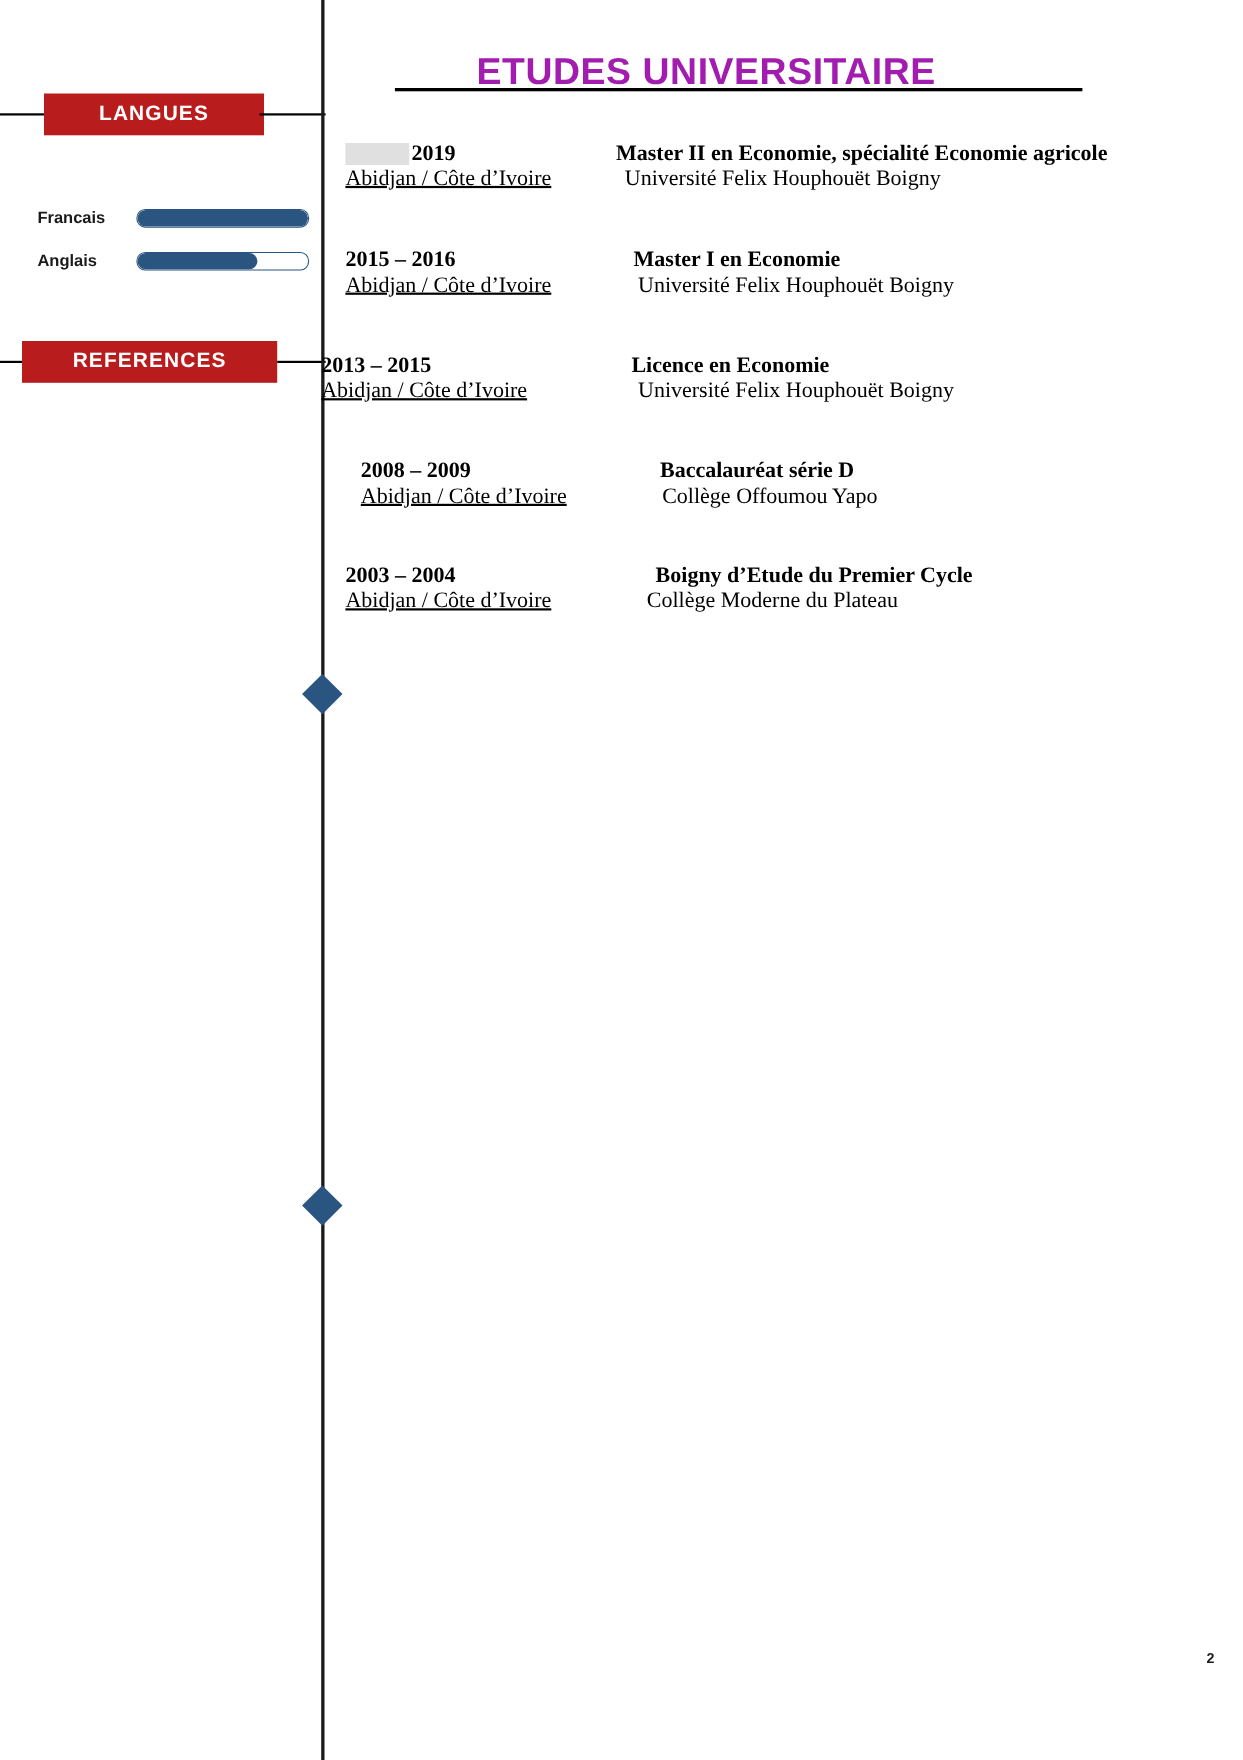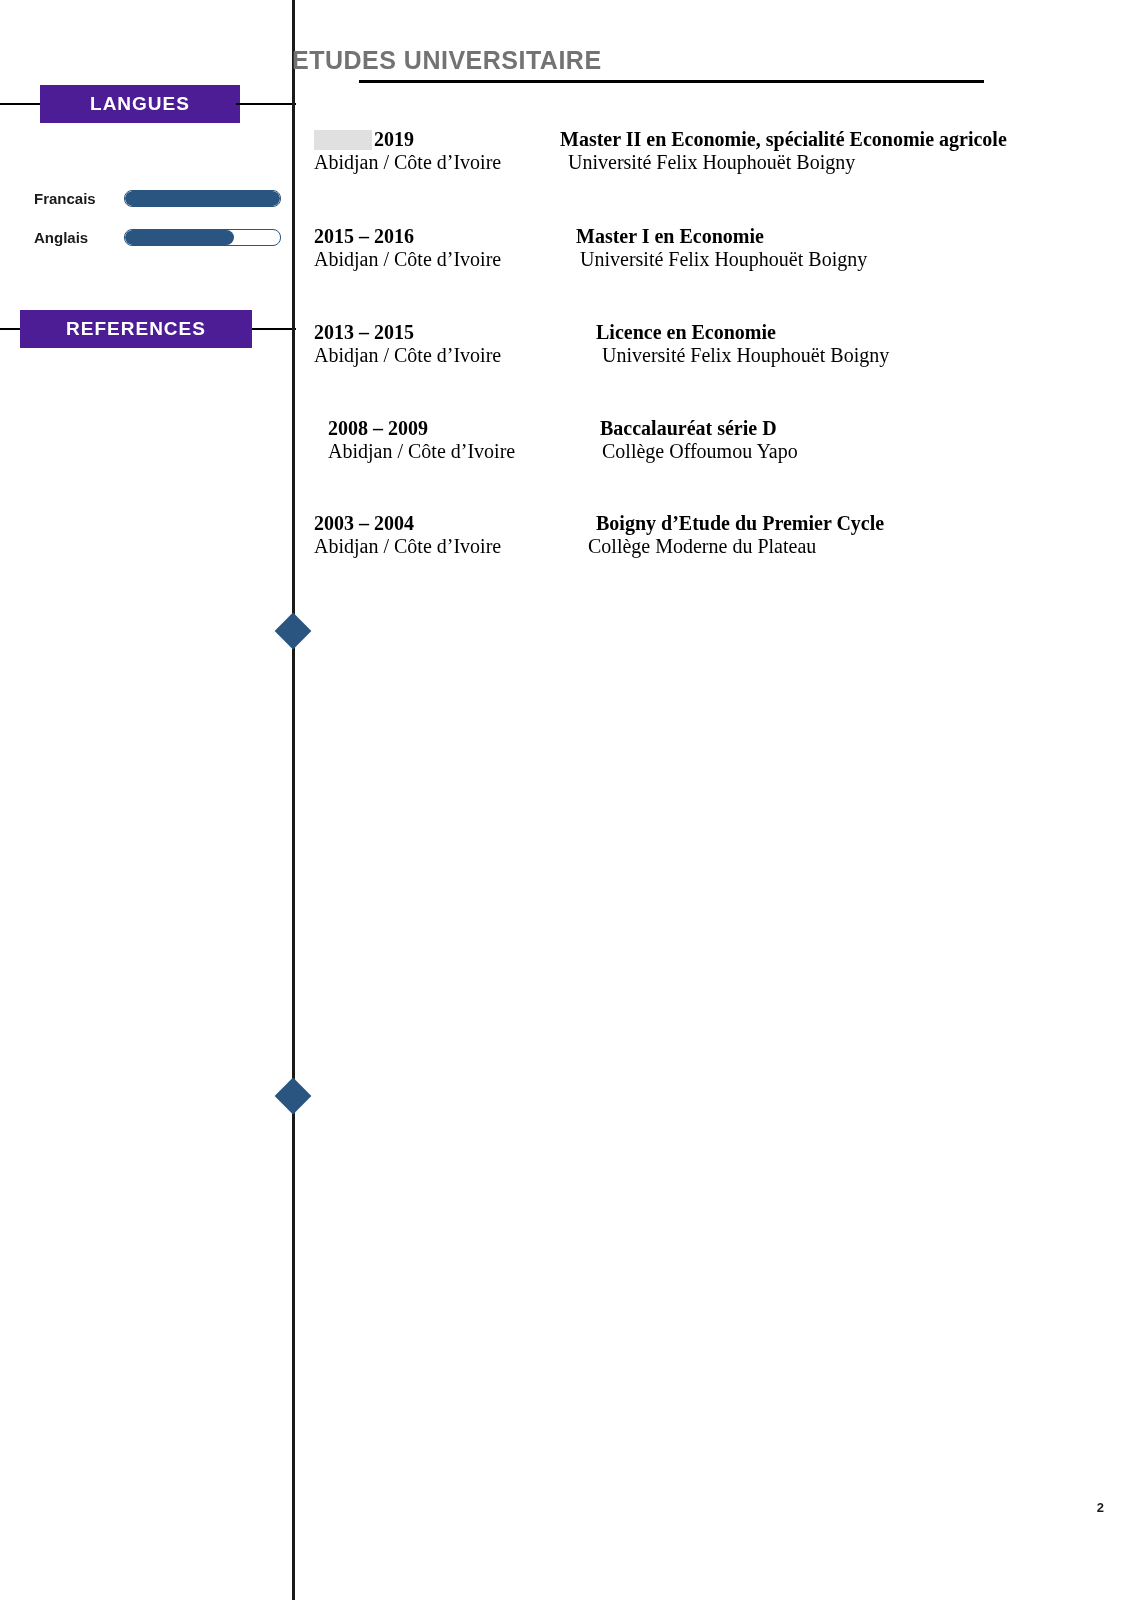--- a/index.html
+++ b/index.html
@@ -21,21 +21,21 @@
     position: absolute;
     left: 0;
     top: 0;
     width: 292px;
     height: 1600px;
   }
 
   .section-tag {
     position: absolute;
     height: 38px;
-    background: #4c1d95;
+    background: #b91c1c;
     color: #ffffff;
     font-family: "Liberation Sans", sans-serif;
     font-weight: bold;
     letter-spacing: 1px;
     display: flex;
     align-items: center;
     justify-content: center;
     font-size: 19px;
   }
   .tag-rule {
@@ -110,25 +110,26 @@
     left: 292px;
     top: 0;
     width: 838px;
     height: 1600px;
   }
   #main-title {
     position: absolute;
     left: 0;
     top: 46px;
     width: 700px;
-    font-family: "Liberation Sans", sans-serif;
-    font-weight: bold;
-    font-size: 25px;
+    text-align: center;
+    font-family: "Liberation Sans", sans-serif;
+    font-weight: bold;
+    font-size: 34px;
     letter-spacing: 0.5px;
-    color: #737373;
+    color: #a21caf;
   }
   #title-rule {
     position: absolute;
     left: 67px;
     top: 80px;
     width: 625px;
     height: 3px;
     background: #000;
   }
 
@@ -141,21 +142,21 @@
     display: block;
     white-space: nowrap;
   }
   .entry-left {
     display: inline-block;
     width: 268px;
     vertical-align: top;
     font-size: 20px;
   }
   .years { font-weight: bold; }
-  .place { font-weight: normal; }
+  .place { font-weight: normal; text-decoration: underline; }
   .entry-right {
     display: inline-block;
     vertical-align: top;
     font-size: 20px;
   }
   .degree { font-weight: bold; }
   .degree-extra { font-weight: bold; }
   .school { font-weight: normal; }
 
   .grey-block {
@@ -171,21 +172,21 @@
   #entry-0 .entry-left { padding-left: 22px; width: 246px; }
   #entry-0 .entry-right { padding-left: 0px; }
   #entry-0 .row-2 .entry-right { padding-left: 8px; }
 
   #entry-1 { top: 225px; }
   #entry-1 .entry-left { padding-left: 22px; width: 246px; }
   #entry-1 .entry-right { padding-left: 16px; }
   #entry-1 .row-2 .entry-right { padding-left: 20px; }
 
   #entry-2 { top: 321px; }
-  #entry-2 .entry-left { padding-left: 22px; width: 246px; }
+  #entry-2 .entry-left { width: 246px; }
   #entry-2 .entry-right { padding-left: 36px; }
   #entry-2 .row-2 .entry-right { padding-left: 42px; }
 
   #entry-3 { top: 417px; padding-left: 14px; }
   #entry-3 .entry-left { padding-left: 22px; width: 246px; }
   #entry-3 .entry-right { padding-left: 26px; }
   #entry-3 .row-2 .entry-right { padding-left: 28px; }
 
   #entry-4 { top: 512px; }
   #entry-4 .entry-left { padding-left: 22px; width: 246px; }

